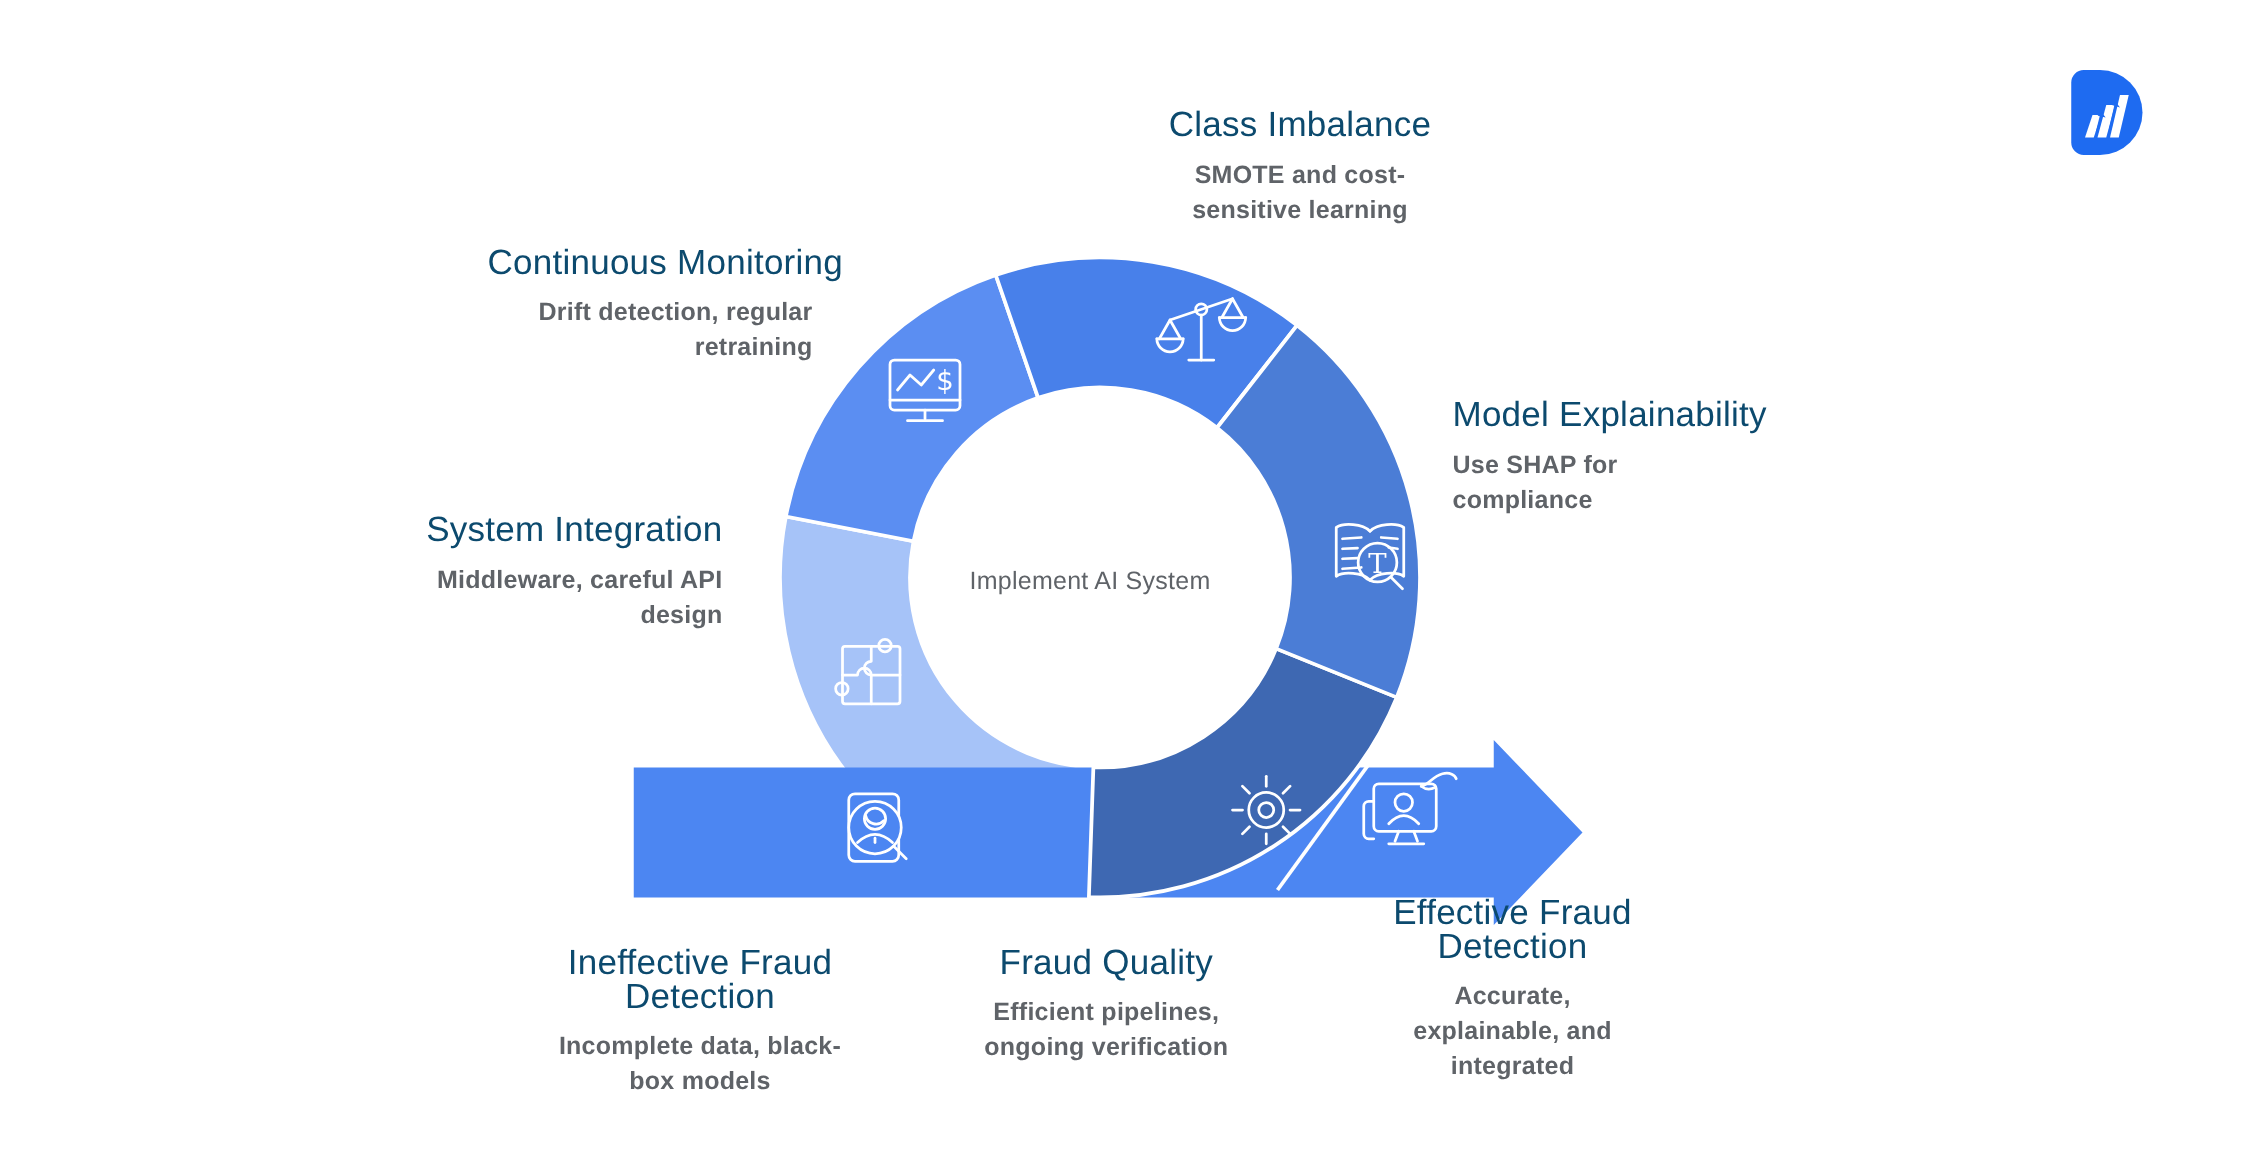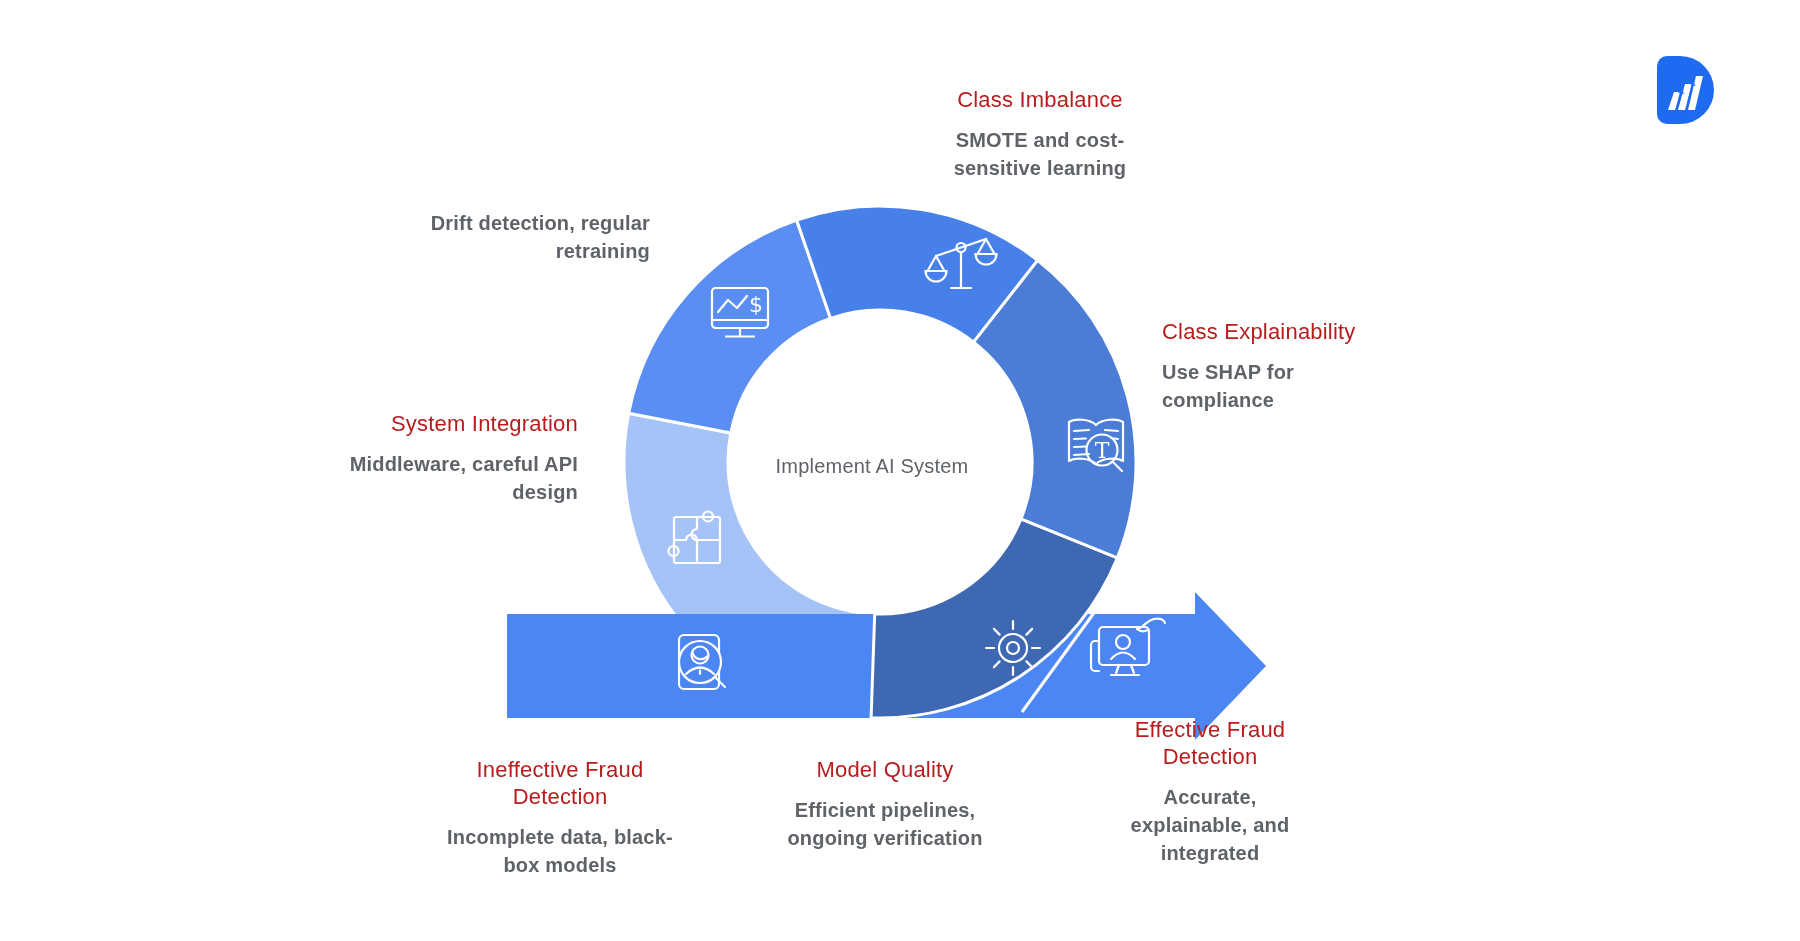--- a/index.html
+++ b/index.html
@@ -5,21 +5,21 @@
   html,body{margin:0;padding:0;background:#ffffff;}
   .canvas{
     position:relative;width:1800px;height:941px;background:#ffffff;overflow:hidden;
     font-family:"Liberation Sans","DejaVu Sans",sans-serif;
   }
   .diagram-svg{position:absolute;left:0;top:0;}
   .icon{position:absolute;pointer-events:none;}
   .icon svg{display:block;}
   .label{position:absolute;}
   .label .title{
-    font-size:22px;line-height:27px;color:#b91c1c;letter-spacing:.2px;
+    font-size:28px;line-height:27px;color:#0c4a6e;letter-spacing:.2px;
   }
   .label .desc{
     font-size:20px;line-height:28px;color:#5f6368;margin-top:13px;letter-spacing:.2px;font-weight:bold;
   }
   .align-right{text-align:right;}
   .align-left{text-align:left;}
   .align-center{text-align:center;transform:translateX(-50%);}
   .nowrap{white-space:nowrap;}
   .center-label{
     position:absolute;left:872px;top:466px;transform:translate(-50%,-50%);
@@ -135,45 +135,46 @@
       <path d="M52,14 C58,13 61,6 69,4 C75,2.5 79,5 80,8"></path>
       <path d="M52,14 q5,4 11,1"></path>
       <path d="M34,50 l-3,8 M46,50 l3,8"></path>
       <line x1="26" y1="60" x2="54" y2="60"></line>
     </svg>
   </div>
 
   <div class="center-label">Implement AI System</div>
 
   <div class="label align-right" style="right:1150px;top:196px;width:260px;">
+    <div class="title nowrap">Continuous Monitoring</div>
     <div class="desc">Drift detection, regular retraining</div>
   </div>
 
   <div class="label align-center" style="left:1040px;top:86px;width:225px;">
     <div class="title nowrap">Class Imbalance</div>
     <div class="desc">SMOTE and cost-sensitive learning</div>
   </div>
 
   <div class="label align-left" style="left:1162px;top:318px;width:165px;">
-    <div class="title nowrap">Class Explainability</div>
+    <div class="title nowrap">Model Explainability</div>
     <div class="desc">Use SHAP for compliance</div>
   </div>
 
   <div class="label align-center" style="left:560px;top:756px;width:235px;">
     <div class="title">Ineffective Fraud Detection</div>
     <div class="desc">Incomplete data, black-box models</div>
   </div>
 
   <div class="label align-right" style="right:1222px;top:410px;width:260px;">
     <div class="title nowrap">System Integration</div>
     <div class="desc">Middleware, careful API design</div>
   </div>
 
   <div class="label align-center" style="left:885px;top:756px;width:220px;">
-    <div class="title">Model Quality</div>
+    <div class="title">Fraud Quality</div>
     <div class="desc">Efficient pipelines, ongoing verification</div>
   </div>
 
   <div class="label align-center" style="left:1210px;top:716px;width:215px;">
     <div class="title">Effective Fraud Detection</div>
     <div class="desc">Accurate, explainable, and integrated</div>
   </div>
 
   <div class="logo">
     <svg width="72" height="72" viewBox="0 0 72 72">

